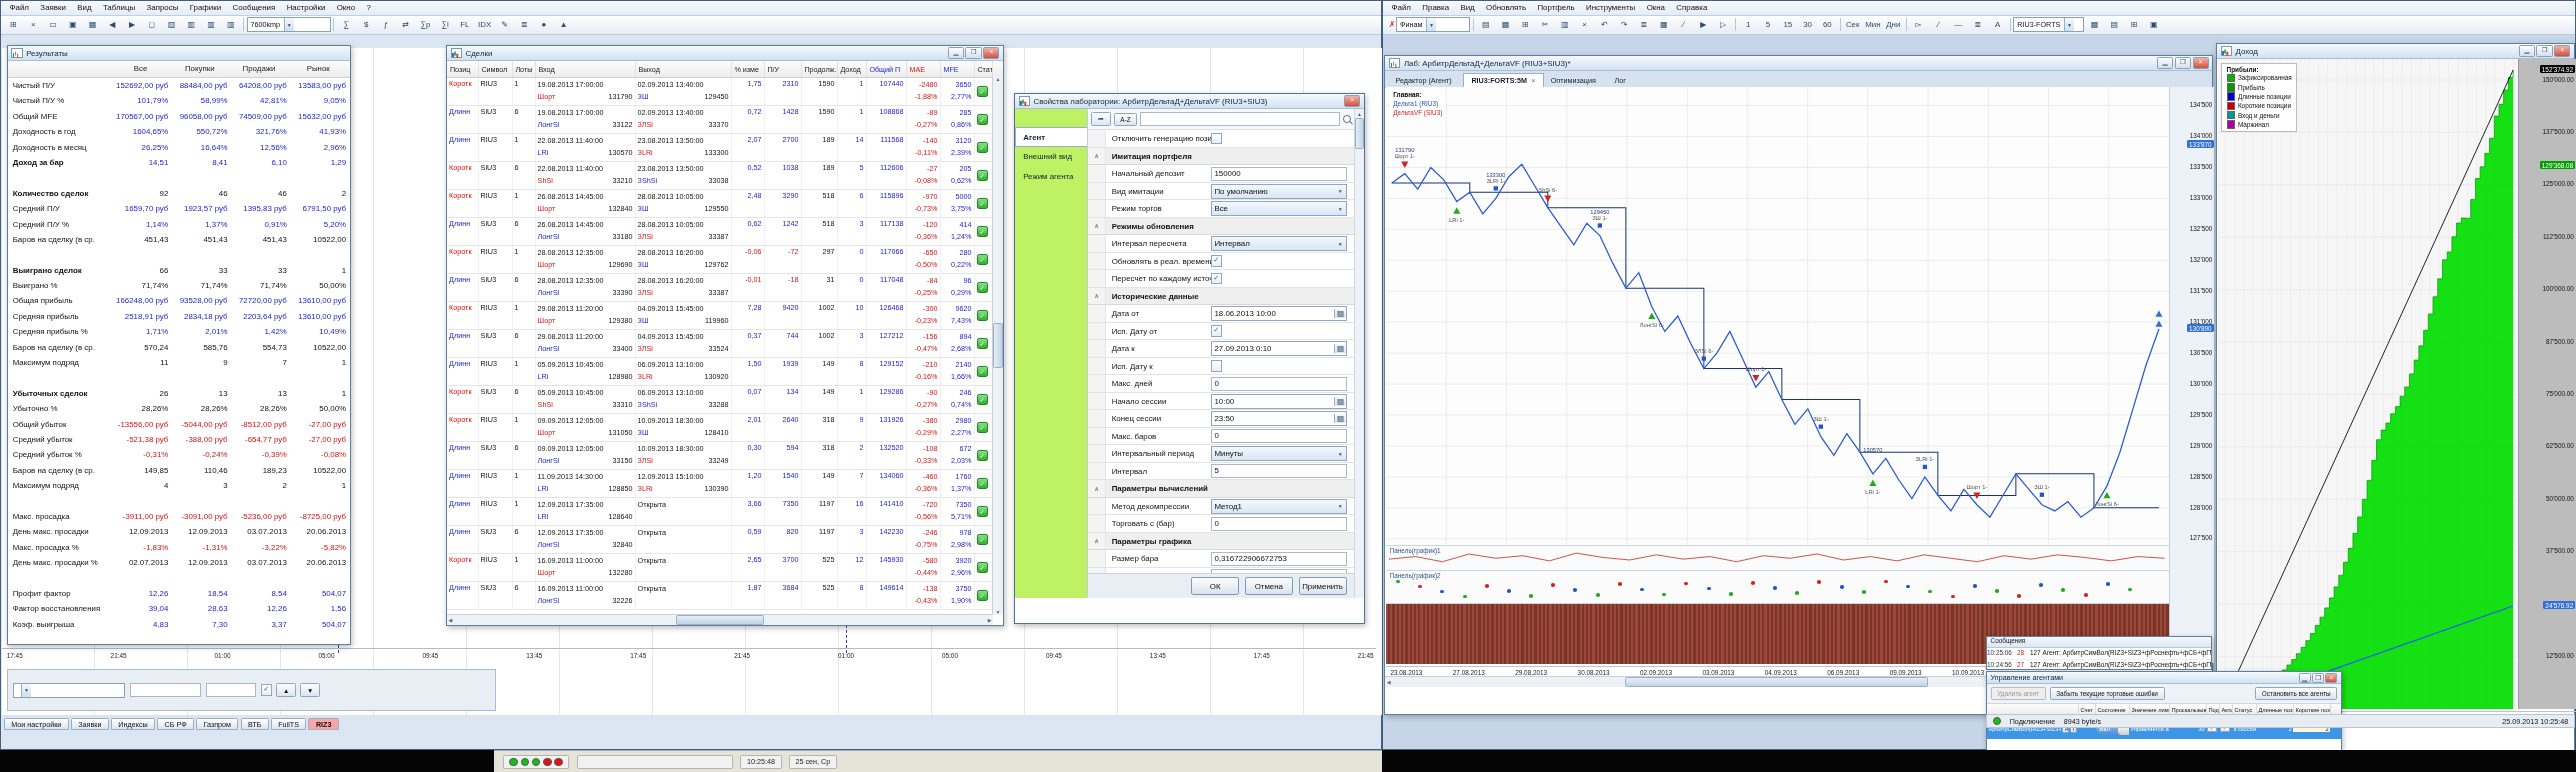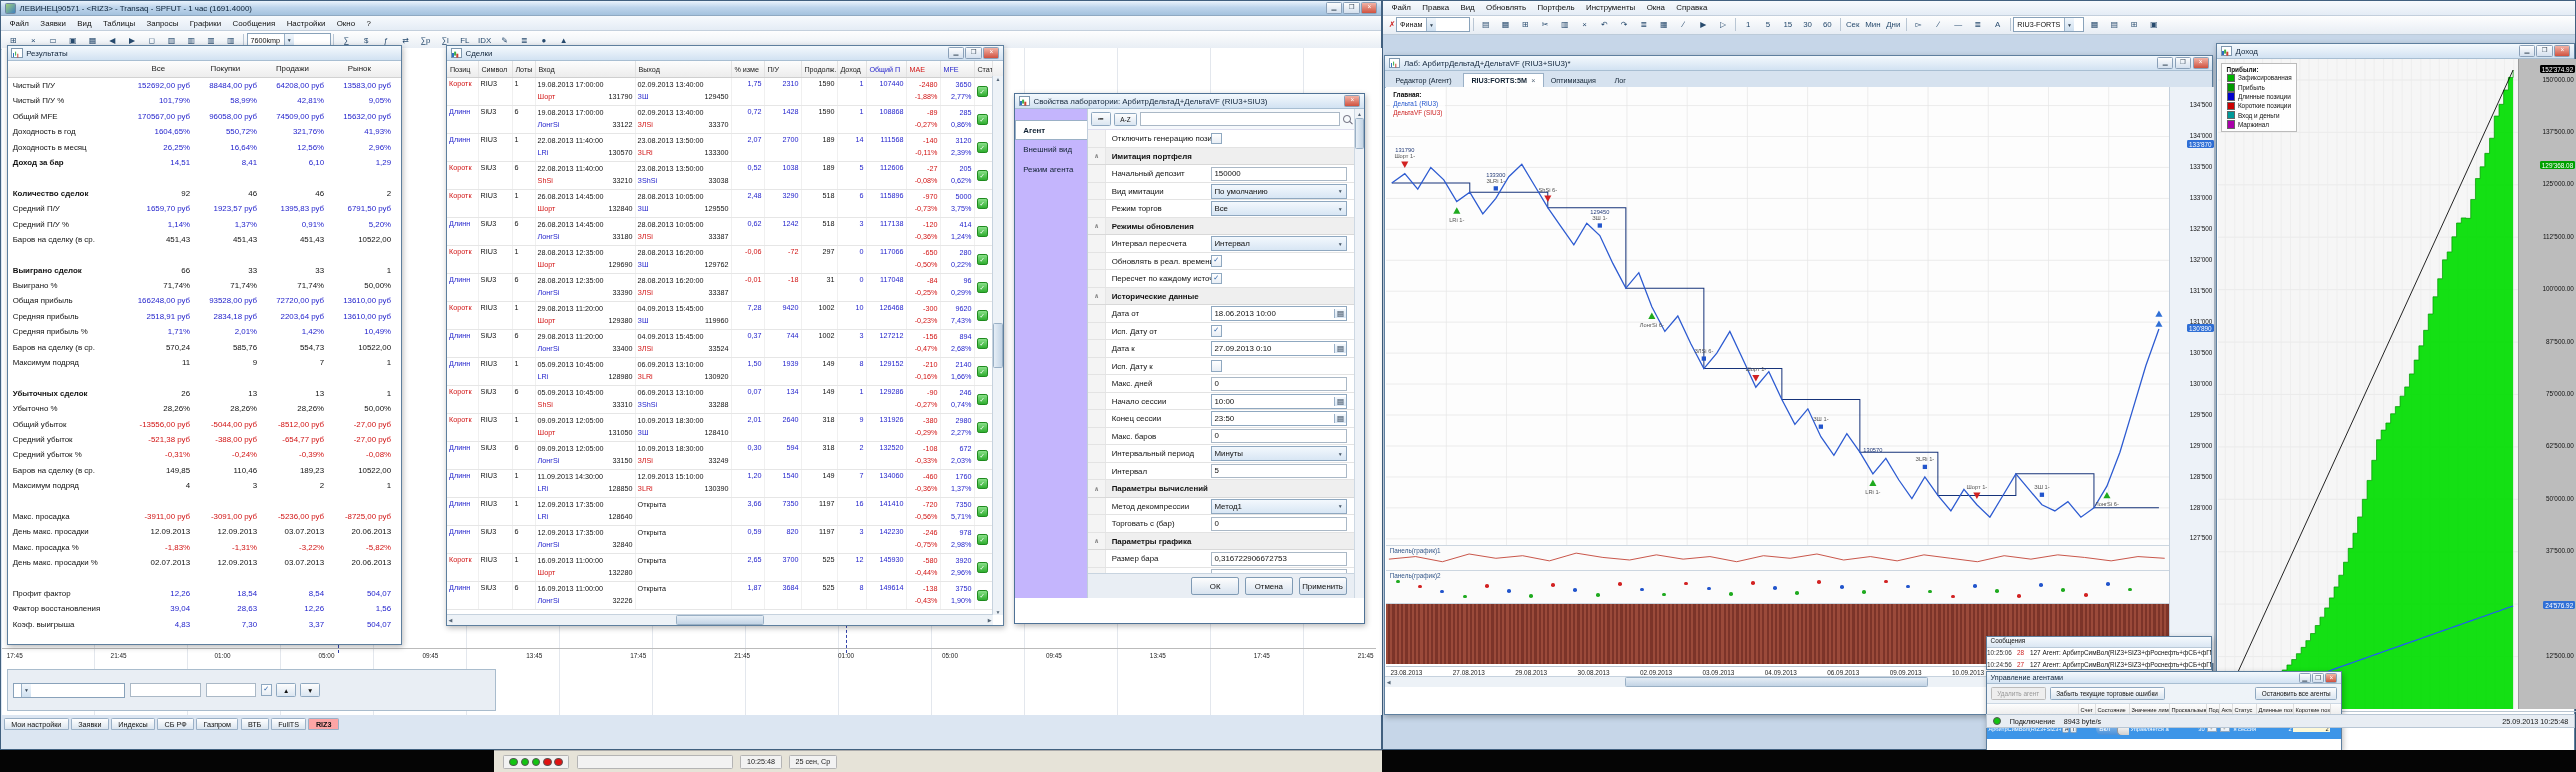--- a/index.html
+++ b/index.html
@@ -111,29 +111,20 @@
   .toggle{width:40px;height:13px;border-radius:6.4px;background:linear-gradient(#9ac6ef,#4a90d9);display:flex;align-items:center;color:#fff;font-size:6.4px;padding-left:5.7px;position:relative}
   .toggle:after{content:"";position:absolute;right:1.4px;top:1.4px;width:15.7px;height:10px;border-radius:5px;background:linear-gradient(#fdfdfd,#cfcfcf);border:0.7px solid #999}
   .agbtn{border:0.7px solid #8fa8c0;background:linear-gradient(#fdfdfd,#dbe6f1);font-size:6.4px;padding:2.1px 5.7px;border-radius:1.4px;white-space:nowrap}
   .agbtn.dis{color:#999;background:#eee;border-color:#bbb}
   .blackbar{position:absolute;background:#050505}
 </style>
 </head>
 <body>
 
 <div class="app" id="leftApp" style="left:0;top:0;width:1382px;height:750px">
-  <div class="titlebar">
-    <span class="appicon"></span>
-    <span>ЛЕВИНЕЦ90571 - &lt;RIZ3&gt; - Transaq - SPFUT - 1 час (1691.4000)</span>
-    <span class="wbs">
-      <span class="wb">▁</span>
-      <span class="wb">❐</span>
-      <span class="wb close">×</span>
-    </span>
-  </div>
   <div class="menubar">
 
   <span class="mi">Файл</span>
       <span class="mi">Заявки</span>
       <span class="mi">Вид</span>
       <span class="mi">Таблицы</span>
       <span class="mi">Запросы</span>
       <span class="mi">Графики</span>
       <span class="mi">Сообщения</span>
       <span class="mi">Настройки</span>
@@ -208,21 +199,21 @@
           <span class="ar">▼</span>
         </span>
       <span class="tinp" style="flex:none;width:64px"></span>
       <span class="tinp" style="flex:none;width:43px"></span>
       <span class="cb">✓</span>
       <span class="agbtn">▲</span>
       <span class="agbtn">▼</span>
     </div>
   </div>
 
-  <div class="win" style="left:5.7px;top:44px;width:395px;height:600px">
+  <div class="win" style="left:5.7px;top:44px;width:344px;height:600px">
     <div class="wt">
       <span class="wicon"></span>
       <span>Результаты</span>
     </div>
     <div class="rhead">
       <span class="rlab"></span>
       <span class="rval">Все</span>
       <span class="rval">Покупки</span>
       <span class="rval">Продажи</span>
       <span class="rval">Рынок</span>
@@ -1153,21 +1144,21 @@
 
   <div class="win" style="left:1013px;top:92px;width:351px;height:531px;border-width:1.4px;border-color:#4f7296">
     <div class="wt">
       <span class="wicon"></span>
       <span style="white-space:nowrap;overflow:hidden">Свойства лаборатории: АрбитрДельтаД+ДельтаVF (RIU3+SIU3)</span>
       <span class="wbs">
           <span class="wb close">×</span>
         </span>
     </div>
     <div style="display:flex;height:calc(100% - 40px)">
-      <div style="width:72px;background:#c4b5fd;border-right:0.7px solid #c2cfdc;padding-top:11px">
+      <div style="width:72px;background:#bef264;border-right:0.7px solid #c2cfdc;padding-top:18px">
         <div class="ptab on">Агент</div>
         <div class="ptab">Внешний вид</div>
         <div class="ptab">Режим агента</div>
       </div>
       <div style="flex:1;display:flex;flex-direction:column;overflow:hidden">
         <div style="display:flex;gap:2.9px;align-items:center;padding:2.9px;border-bottom:0.7px solid #dde;background:#f6f9fc">
           <span class="agbtn">≔</span>
           <span class="agbtn">A-Z</span>
           <span class="tinp" style="flex:1"></span>
           <span class="mag"></span>

